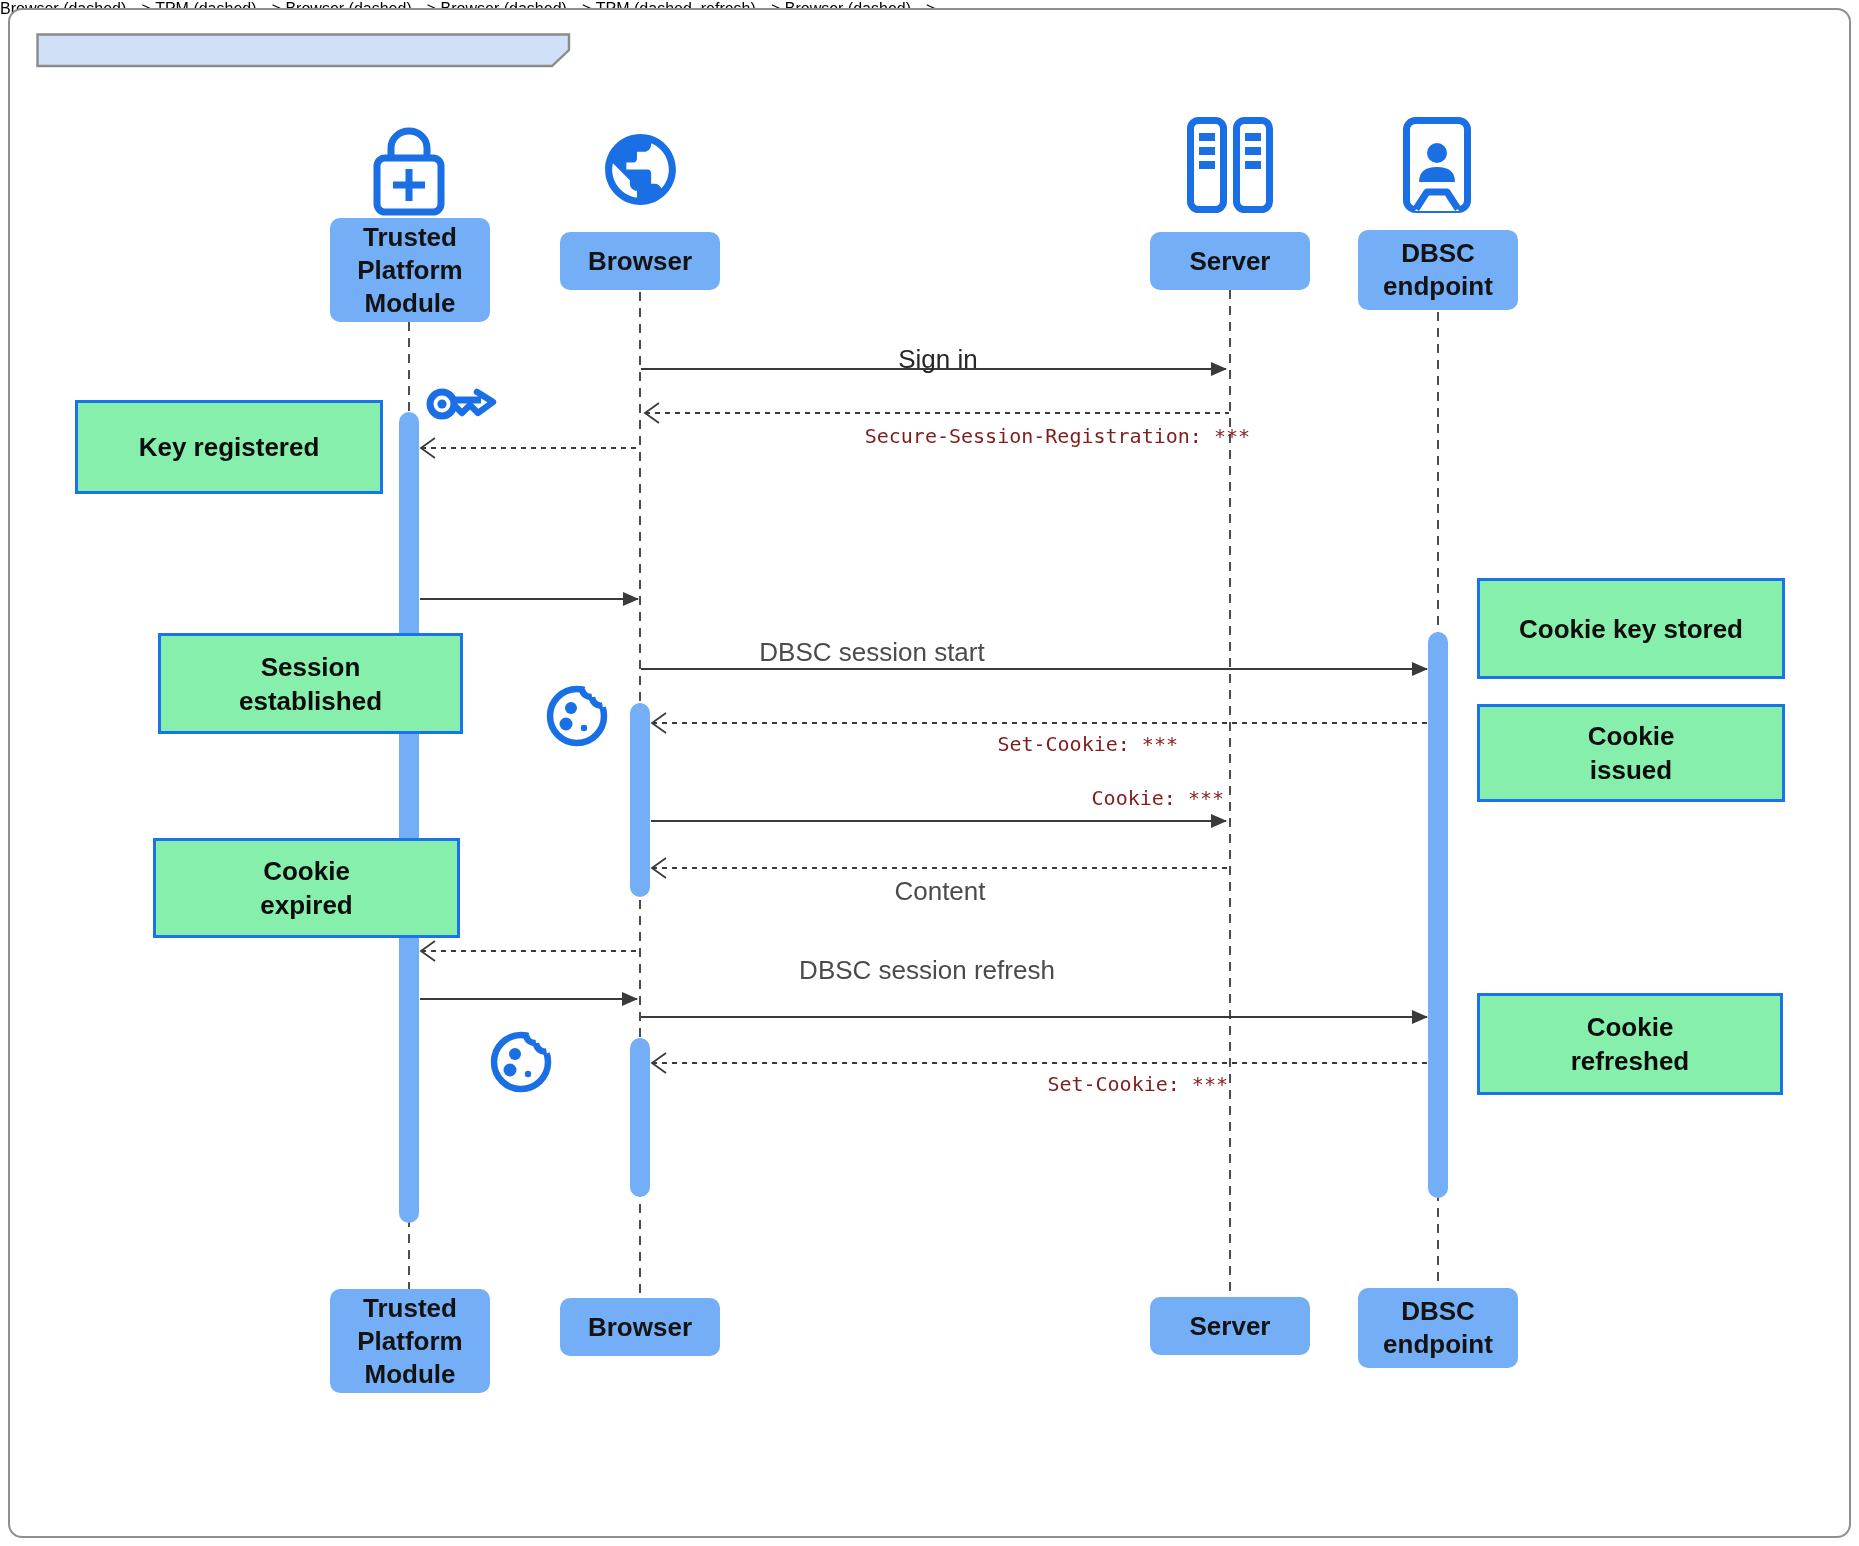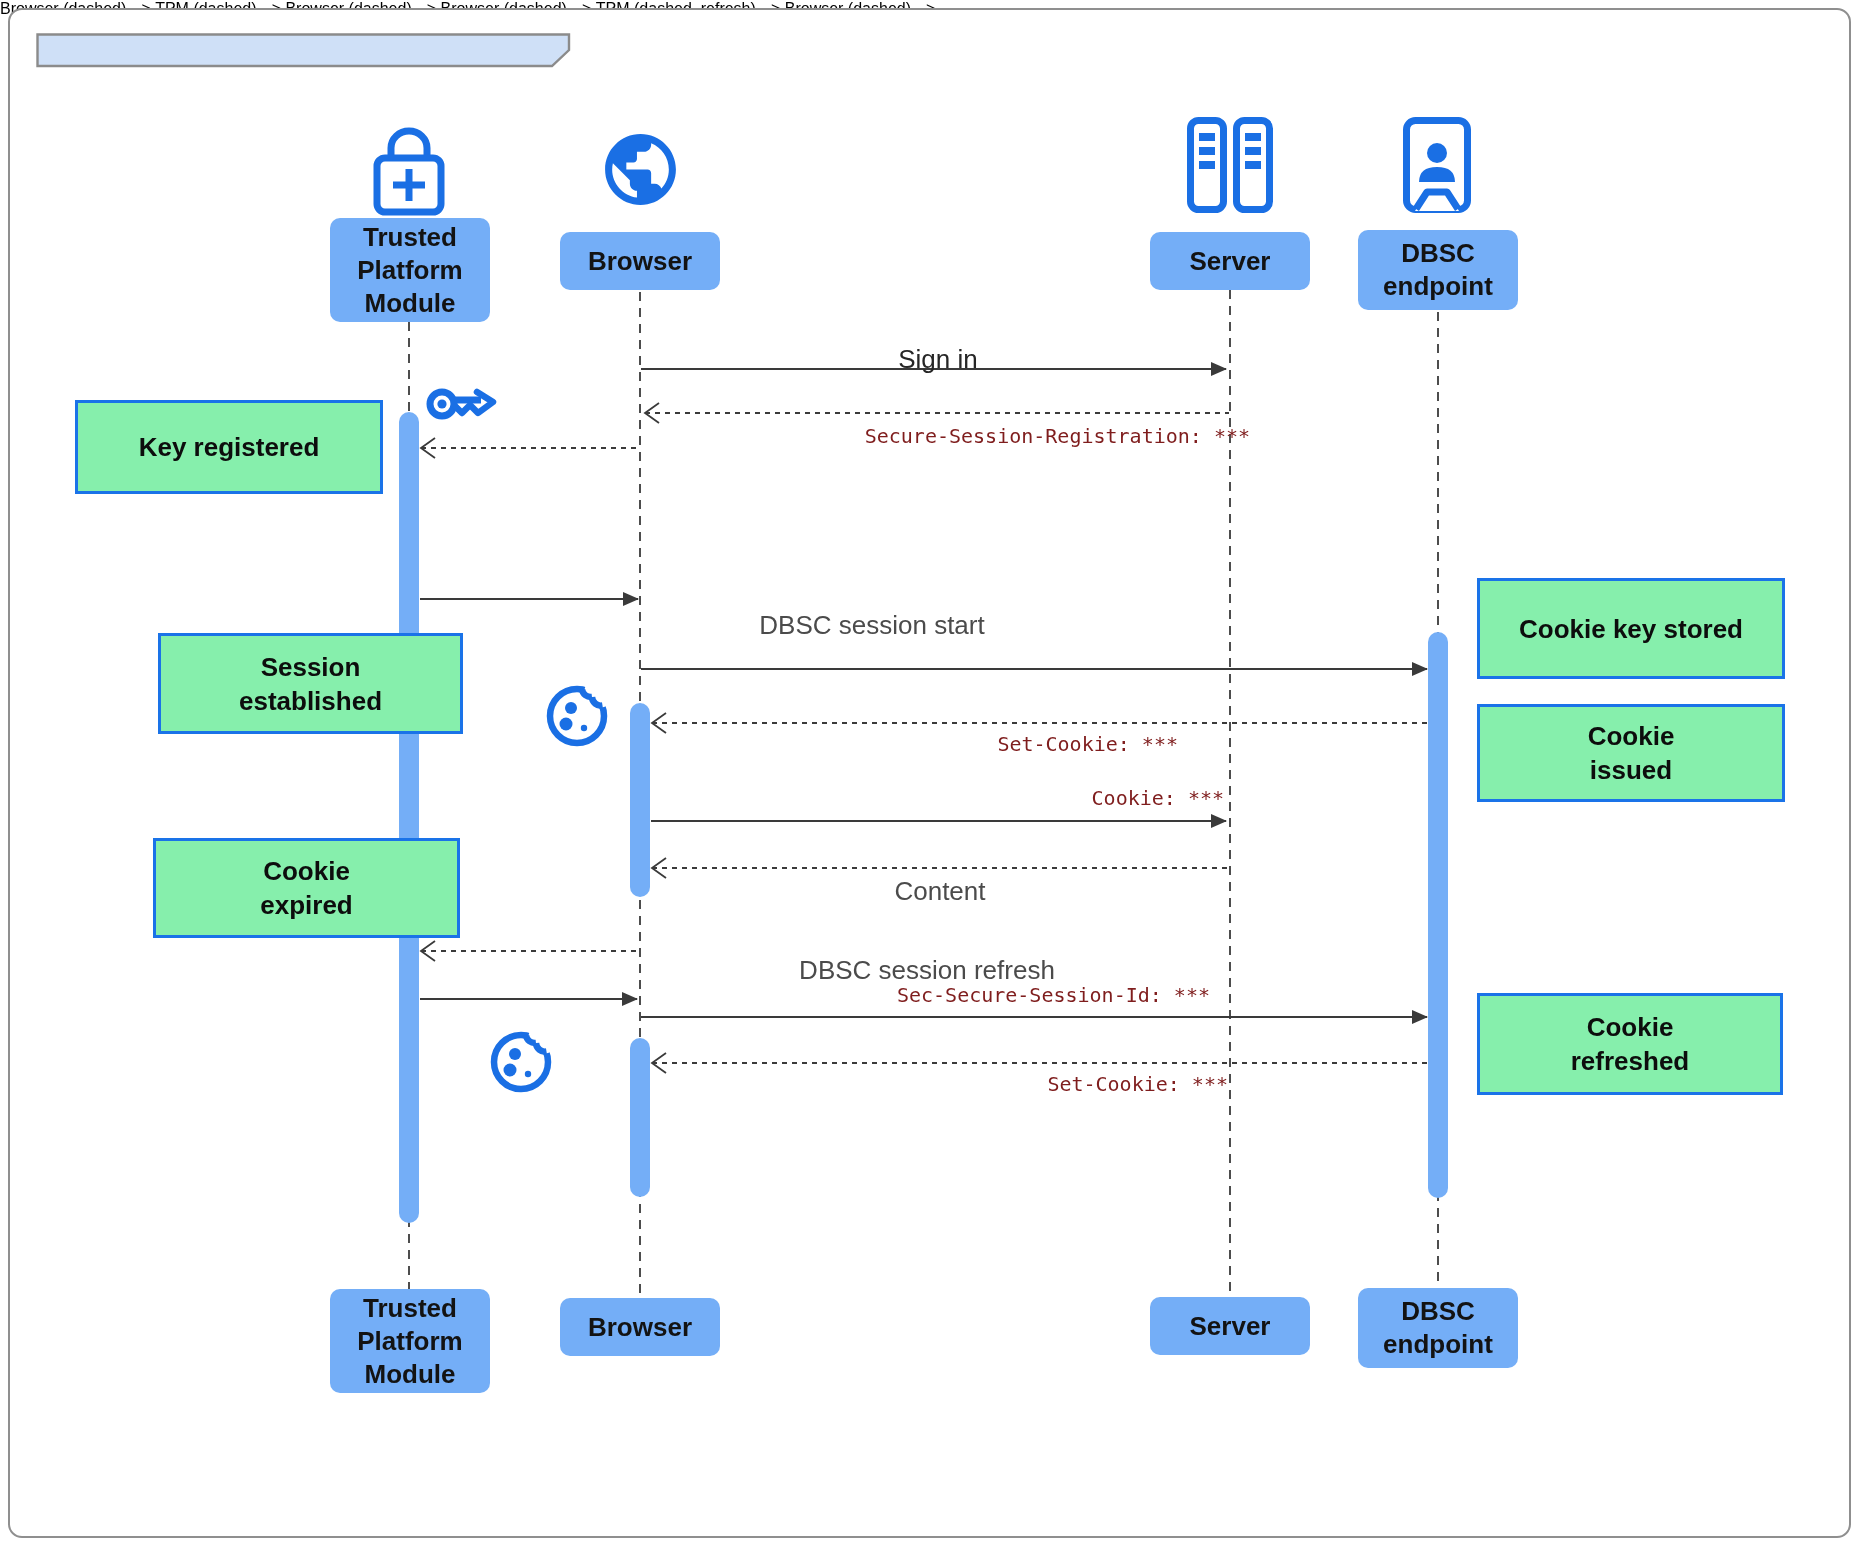--- a/index.html
+++ b/index.html
@@ -219,20 +219,19 @@
   <div class="arr" style="left:652px;top:1063px;width:776px">
     <div class="ln dash"></div>
     <svg class="hl" width="18" height="24">
         <path d="M16 2 L2 12 L16 22" fill="none" stroke="#3a3a3a" stroke-width="1.8"></path>
       </svg>
   </div>
 
   
   <div class="msg dark" style="left:650px;top:344px;width:576px">Sign in</div>
   <div class="mono" style="left:680px;top:424px;width:570px">Secure-Session-Registration: ***</div>
-  <div class="msg" style="left:672px;top:610px;width:400px">DBSC session start</div>
+  <div class="msg" style="left:672px;top:637px;width:400px">DBSC session start</div>
   <div class="mono" style="left:650px;top:732px;width:528px">Set-Cookie: ***</div>
   <div class="mono" style="left:650px;top:786px;width:574px">Cookie: ***</div>
   <div class="msg" style="left:650px;top:876px;width:580px">Content</div>
   <div class="msg" style="left:677px;top:955px;width:500px">DBSC session refresh</div>
-  <div class="mono" style="left:650px;top:983px;width:560px">Sec-Secure-Session-Id: ***</div>
   <div class="mono" style="left:650px;top:1072px;width:578px">Set-Cookie: ***</div>
 </div>
 
 </body></html>

